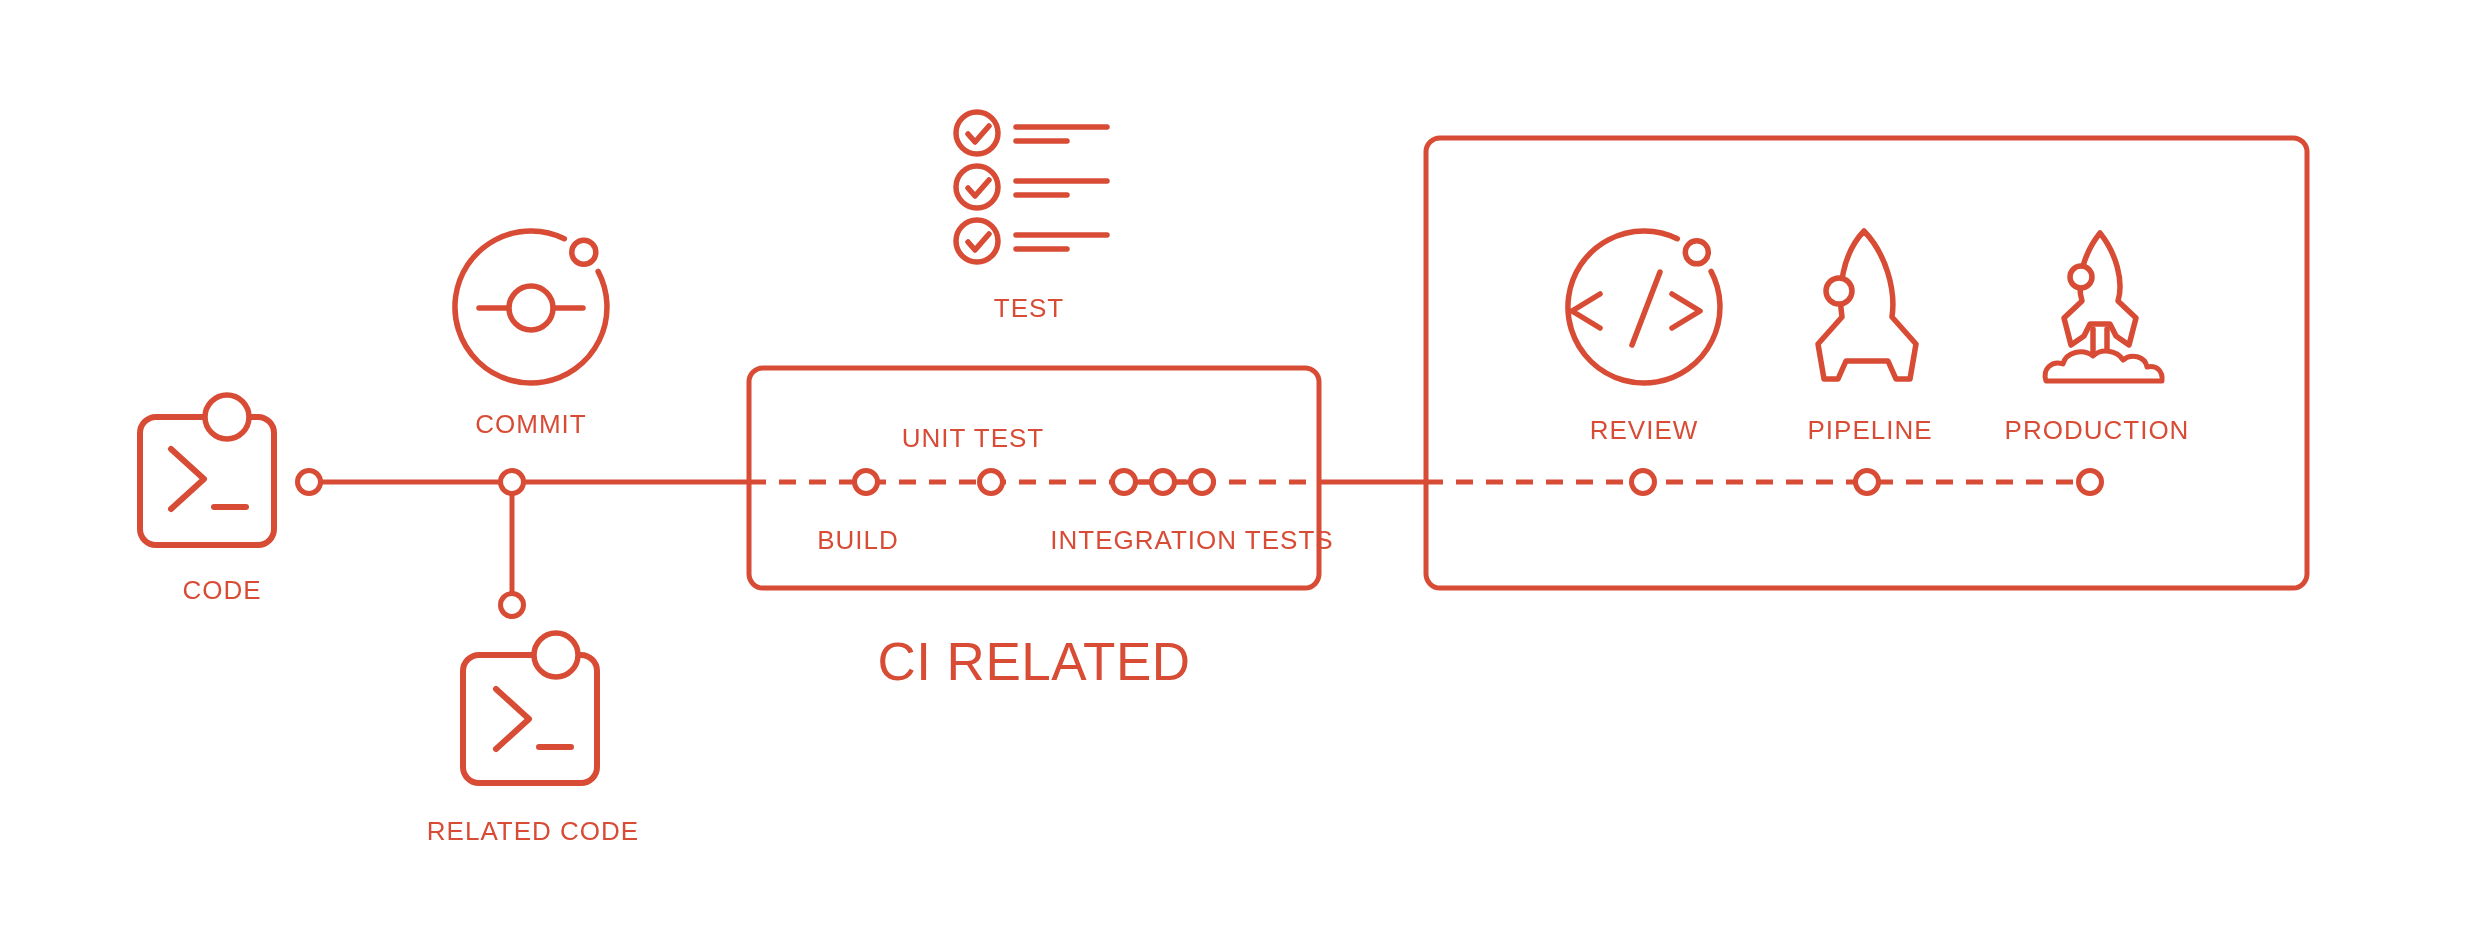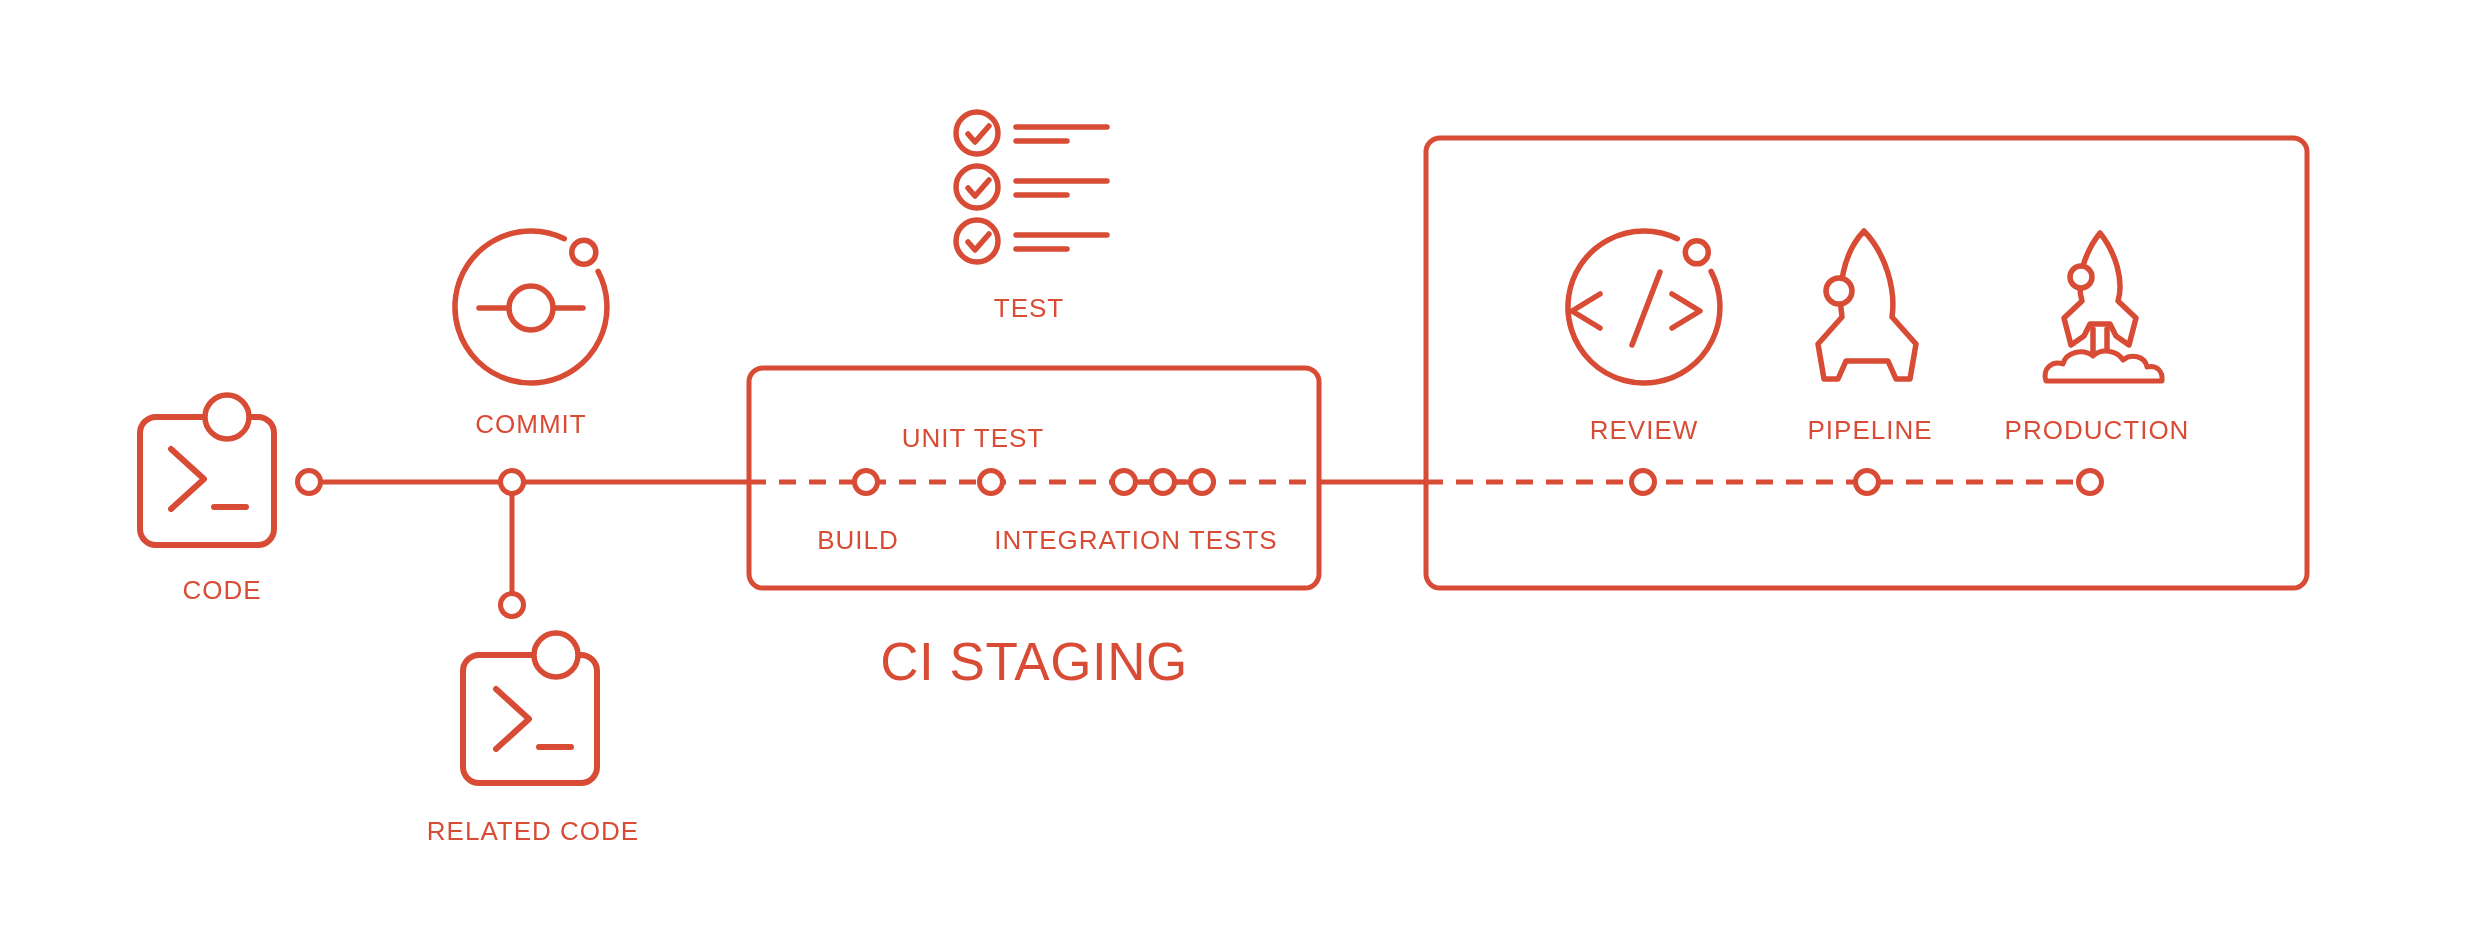--- a/index.html
+++ b/index.html
@@ -149,20 +149,20 @@
     </g>
   </svg>
 
   <div class="lbl" style="left:206px;  top:590px;margin-left:16px;">CODE</div>
   <div class="lbl" style="left:531px;  top:424px;">COMMIT</div>
   <div class="lbl" style="left:533px;  top:831px;">RELATED CODE</div>
   <div class="lbl" style="left:1029px; top:308px;text-align:right;">TEST</div>
 
   <div class="lbl" style="left:858px;  top:540px;">BUILD</div>
   <div class="lbl" style="left:973px;  top:438px;text-align:center;">UNIT TEST</div>
-  <div class="lbl" style="left:1136px; top:540px;text-align:center;">INTEGRATION TESTS</div>
+  <div class="lbl" style="left:1192px; top:540px;text-align:center;">INTEGRATION TESTS</div>
 
   <div class="lbl" style="left:1644px; top:430px;">REVIEW</div>
   <div class="lbl" style="left:1870px; top:430px;">PIPELINE</div>
   <div class="lbl" style="left:2097px; top:430px;">PRODUCTION</div>
 
-  <div class="title" style="left:1034px; top:661px;">CI STAGING</div>
+  <div class="title" style="left:1034px; top:661px;">CI RELATED</div>
 </div>
 
 </body></html>

